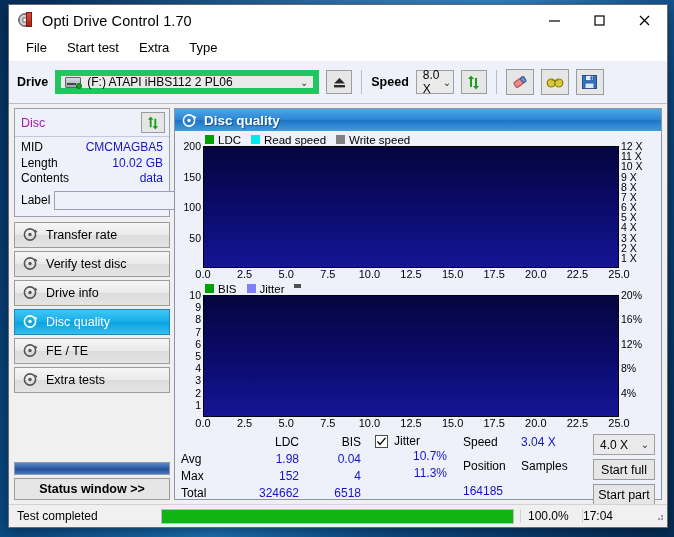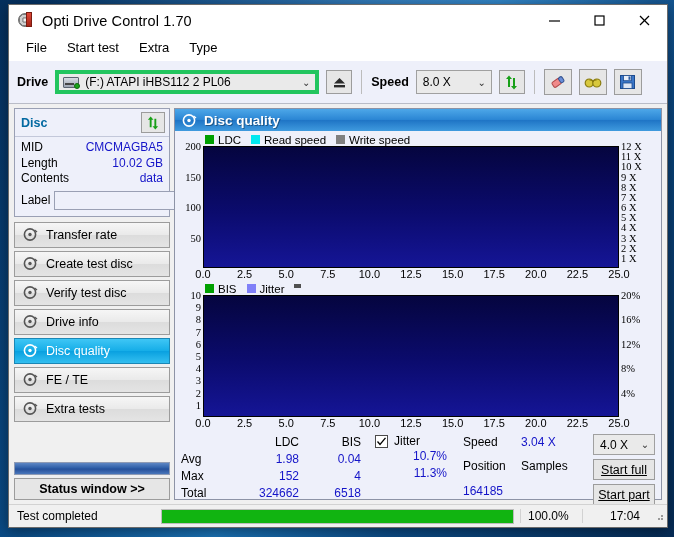--- a/index.html
+++ b/index.html
@@ -68,21 +68,21 @@
   }
   
   .toolbar {
     height: 44px; background: #eef0fa; border-top: 1px solid #ffffff;
     border-bottom: 1px solid #b9bcc7;
     display: flex; align-items: center; padding: 0 8px; gap: 7px; flex: none;
   }
   .tb-label { font-size: 12.5px; font-weight: bold; color: #000; }
   .drive-combo {
     flex: none; width: 264px; height: 24px; background: #eaeaea;
-    border: 4px solid #22c55e; display: flex; align-items: center;
+    border: 6px solid #22c55e; display: flex; align-items: center;
     font-size: 12px; color: #000; padding-left: 4px; gap: 5px;
   }
   .drive-icon { width: 17px; height: 14px; position: relative; flex: none; }
   .drive-icon .body {
     position:absolute; left:0; top:2px; width:16px; height:11px;
     background: linear-gradient(180deg,#d8dce4,#9ba3b0);
     border: 1px solid #5a6370; border-radius: 1px;
   }
   .drive-icon .slot {
     position:absolute; left:2px; top:8px; width:9px; height:2px; background:#444;
@@ -92,21 +92,21 @@
     background:#19a319; border:1px solid #0d6b0d;
   }
   .combo-caret {
     margin-left: auto; width: 18px; text-align: center; font-size: 10px; color: #333;
   }
   .tb-btn {
     width: 26px; height: 24px; background: #e6e6e6; border: 1px solid #9c9c9c;
     display: flex; align-items: center; justify-content: center; flex:none;
   }
   .speed-combo {
-    width: 76px; height: 24px; background: #eaeaea; border: 1px solid #a0a0a0;
+    width: 38px; height: 24px; background: #eaeaea; border: 1px solid #a0a0a0;
     display:flex; align-items:center; font-size: 12px; color:#000; padding-left:6px;
   }
   .tb-sep { width: 1px; height: 24px; background: #bcbcbc; margin: 0 2px; }
   .tb-big {
     width: 28px; height: 26px; background: #e6e6e6; border: 1px solid #9c9c9c;
     display:flex; align-items:center; justify-content:center; flex:none;
   }
   
   .body-area { flex: 1; display: flex; background: #f0f0f0; min-height: 0; }
   
@@ -114,21 +114,21 @@
     width: 165px; flex: none; display: flex; flex-direction: column;
     padding: 4px 4px 0 5px; gap: 0;
   }
   .disc-panel {
     background: #eef0fa; border: 1px solid #9aa0b4; margin-bottom: 5px;
   }
   .disc-head {
     display: flex; align-items: center; padding: 3px 4px 3px 6px;
     border-bottom: 1px solid #c3c8da;
   }
-  .disc-head .t { font-size: 12.5px; font-weight: bold; color: #0369a1; flex: 1; }
+  .disc-head .t { font-size: 12.5px; font-weight: normal; color: #a21caf; flex: 1; }
   .refresh-btn {
     width: 24px; height: 21px; background: #e6e6e6; border: 1px solid #9c9c9c;
     display:flex; align-items:center; justify-content:center;
   }
   .disc-rows { padding: 3px 6px 5px 6px; }
   .disc-row {
     display:flex; font-size: 12px; line-height: 15.5px; color: #000;
   }
   .disc-row .k { flex: 1; }
   .disc-row .v { color: #1414c8; text-align: right; }
@@ -181,21 +181,21 @@
   .legend {
     display:flex; align-items:center; gap: 4px; font-size: 11.5px; color:#000;
     height: 13px; padding-left: 28px;
   }
   .legend .sw { width: 9px; height: 9px; display:inline-block; }
   .legend .lg { margin-right: 6px; }
   .plot-wrap { display:flex; }
   .y-left {
     width: 26px; flex:none; position: relative; font-size: 10.5px; color:#000;
   }
-  .y-left span, .y-right span { position:absolute; white-space: nowrap; font-family: Liberation Serif, serif; }
+  .y-left span, .y-right span { position:absolute; white-space: nowrap; }
   .y-left span { right: 2px; transform: translateY(-50%); }
   .y-right {
     width: 40px; flex:none; position: relative; font-size: 10.5px; color:#000;
   }
   .y-right span { left: 2px; transform: translateY(-50%); }
   .plot { position: relative; flex:1; background: #0a0a5a; border: 1px solid #000; overflow:hidden; }
   .plot .grad {
     position:absolute; inset:0;
     background: linear-gradient(180deg, #05053f 0%, #0b0b6e 55%, #151596 100%);
   }
@@ -222,34 +222,34 @@
   .spd-grid { display:grid; grid-template-columns: 58px 72px; margin-left: 16px; }
   .spd-grid div { line-height: 17px; }
   .right-btns { margin-left: auto; width: 92px; display:flex; flex-direction:column; gap: 4px; }
   .sel-speed {
     height: 21px; background:#eaeaea; border:1px solid #a0a0a0; display:flex;
     align-items:center; padding-left:6px; font-size:12px;
   }
   .sel-speed .combo-caret { margin-left:auto; }
   .act-btn {
     height: 21px; background:#e6e6e6; border:1px solid #9c9c9c;
-    display:flex; align-items:center; justify-content:center; font-size:12.5px;text-decoration:underline;
+    display:flex; align-items:center; justify-content:center; font-size:12.5px;
   }
   
   .statusbar {
     height: 23px; flex:none; background: #f0f0f0; border-top:1px solid #d2d2d2;
     display:flex; align-items:center; font-size: 12px; color:#000;
   }
   .sb-text { padding-left: 8px; width: 152px; }
   .sb-prog {
     flex:1; height: 15px; background:#fff; border:1px solid #bdbdbd; position:relative;
   }
   .sb-prog .fill { position:absolute; left:0; top:0; bottom:0; background:#11b411; }
   .sb-pct { width: 62px; text-align:left; padding-left: 7px; border-left:1px solid #d2d2d2; margin-left:6px;}
-  .sb-time { width: 72px; text-align:right; padding-right: 14px; border-left:1px solid #d2d2d2; }
+  .sb-time { width: 72px; text-align:left; padding-right: 14px; border-left:1px solid #d2d2d2; }
   .grip { width: 10px; height: 10px; margin-right:3px; position:relative; }
   .grip i { position:absolute; width:2px; height:2px; background:#9a9a9a; }
 </style>
 </head>
 <body>
 
 <div id="desktop-bg"></div>
 
 <div id="app-window">
 
@@ -384,30 +384,20 @@
       <div class="nav-list">
         <div class="nav-item">
           <span class="nav-icon">
             <svg width="15" height="15" viewBox="0 0 15 15">
                 <circle cx="7" cy="7.5" r="5.6" fill="none" stroke="#555" stroke-width="1.6"></circle>
                 <circle cx="7" cy="7.5" r="1.7" fill="#555"></circle>
                 <path d="M11.5 3 L14 5" stroke="#555" stroke-width="1.4"></path>
               </svg>
           </span>
           <span>Transfer rate</span>
-        </div>
-        <div class="nav-item">
-          <span class="nav-icon">
-            <svg width="15" height="15" viewBox="0 0 15 15">
-                <circle cx="7" cy="7.5" r="5.6" fill="none" stroke="#555" stroke-width="1.6"></circle>
-                <circle cx="7" cy="7.5" r="1.7" fill="#555"></circle>
-                <path d="M11.5 3 L14 5" stroke="#555" stroke-width="1.4"></path>
-              </svg>
-          </span>
-          <span>Create test disc</span>
         </div>
         <div class="nav-item">
           <span class="nav-icon">
             <svg width="15" height="15" viewBox="0 0 15 15">
                 <circle cx="7" cy="7.5" r="5.6" fill="none" stroke="#555" stroke-width="1.6"></circle>
                 <circle cx="7" cy="7.5" r="1.7" fill="#555"></circle>
                 <path d="M11.5 3 L14 5" stroke="#555" stroke-width="1.4"></path>
               </svg>
           </span>
           <span>Verify test disc</span>

